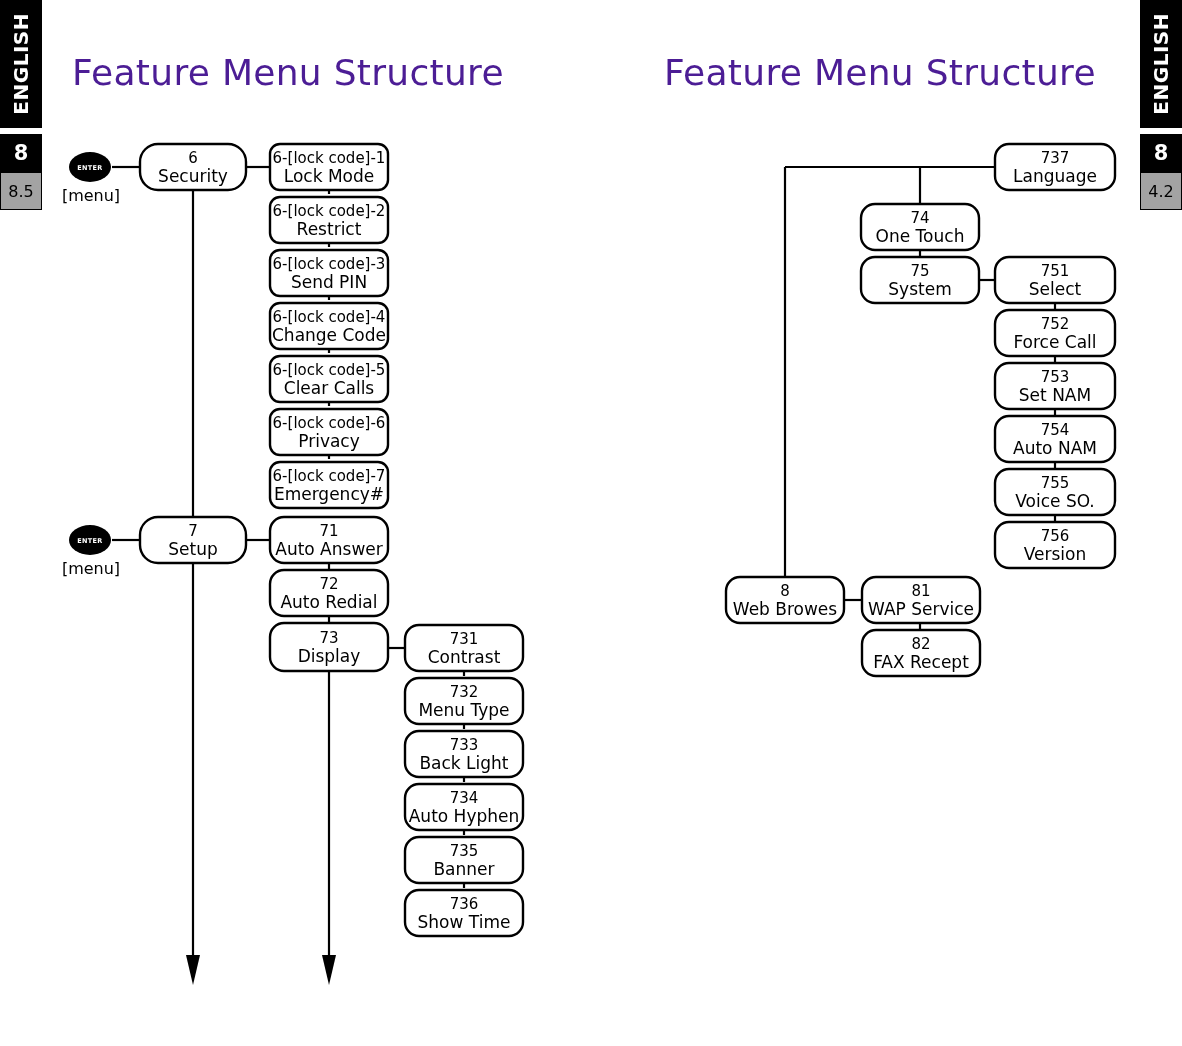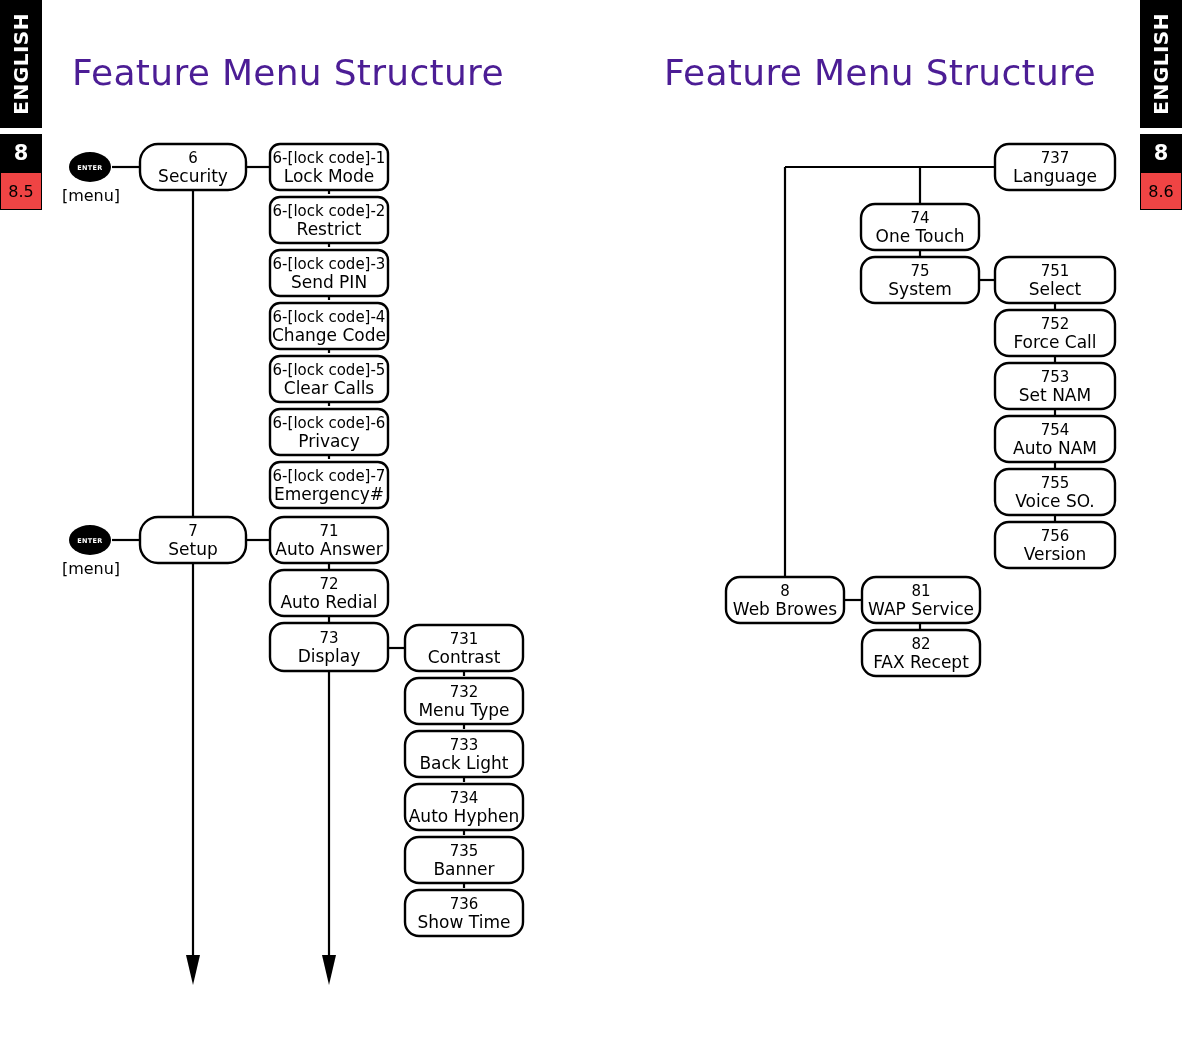--- a/index.html
+++ b/index.html
@@ -11,21 +11,21 @@
   .tab-col.left{left:0;}
   .tab-col.right{right:0;}
   .tab-lang{background:#000;color:#fff;height:128px;width:42px;
             display:flex;align-items:center;justify-content:center;}
   .tab-lang span{writing-mode:vertical-rl;transform:rotate(180deg);
                  font-weight:bold;font-size:20px;letter-spacing:.5px;
                  font-family:"DejaVu Sans","Liberation Sans",sans-serif;}
   .tab-chap{background:#000;color:#fff;height:38px;width:42px;margin-top:6px;
             display:flex;align-items:center;justify-content:center;
             font-weight:bold;font-size:21px;}
-  .tab-sect{background:#ef4444;color:#000;height:38px;width:42px;
+  .tab-sect{background:#a3a3a3;color:#000;height:38px;width:42px;
             border:1px solid #000;box-sizing:border-box;
             display:flex;align-items:center;justify-content:center;
             font-size:16px;}
 
   
   .page-title{position:absolute;font-size:36px;font-weight:400;color:#4c1d95;
               white-space:nowrap;letter-spacing:.3px;}
   #title-left{left:72px;top:52px;}
   #title-right{left:664px;top:52px;}
 
@@ -53,21 +53,21 @@
   </div>
   <div class="tab-chap">8</div>
   <div class="tab-sect">8.5</div>
 </div>
 
 <div class="tab-col right">
   <div class="tab-lang">
     <span>ENGLISH</span>
   </div>
   <div class="tab-chap">8</div>
-  <div class="tab-sect">8.6</div>
+  <div class="tab-sect">4.2</div>
 </div>
 
 <div class="page-title" id="title-left">Feature Menu Structure</div>
 <div class="page-title" id="title-right">Feature Menu Structure</div>
 
 <svg id="diagram" viewBox="0 0 1182 1046" xmlns="http://www.w3.org/2000/svg">
 
   <g>
 
     <path class="conn" d="M112,167 H140"></path>

